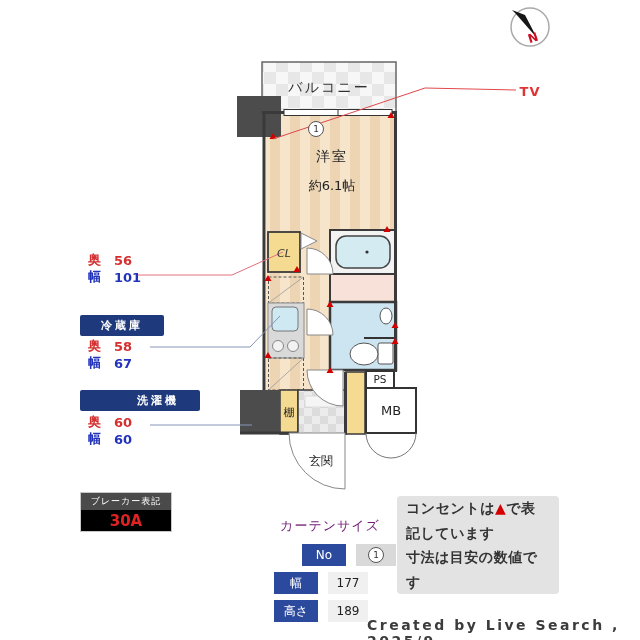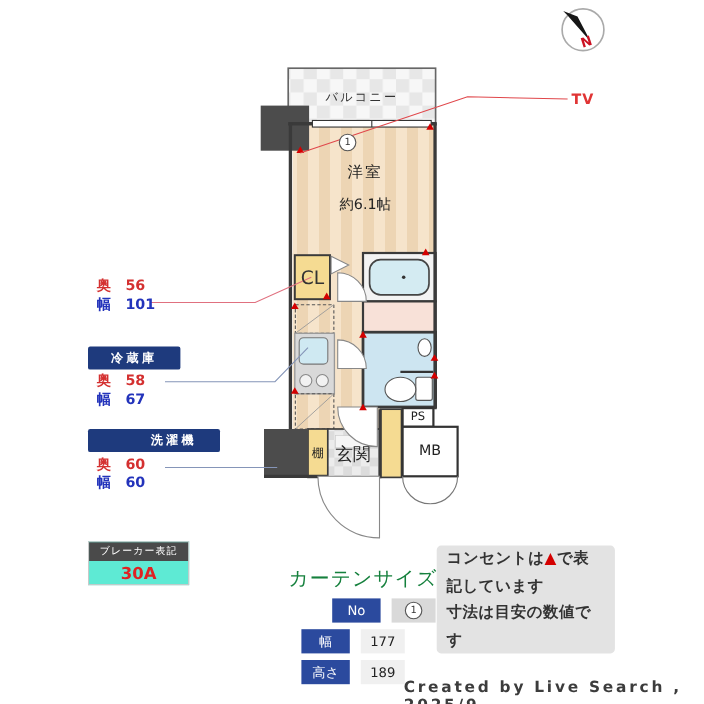--- a/index.html
+++ b/index.html
@@ -1,46 +1,46 @@
 <!DOCTYPE html>
 <html><head>
 <meta charset="utf-8">
 <style>
   html,body{margin:0;padding:0;background:#ffffff;}
   .canvas{position:relative;width:640px;height:640px;background:#ffffff;overflow:hidden;
           font-family:"DejaVu Sans",sans-serif;color:#222;}
   .abs{position:absolute;}
   .ctr{transform:translate(-50%,-50%);white-space:nowrap;}
-  .balcony-label{font-size:11px;letter-spacing:2px;color:#333;}
+  .balcony-label{font-size:14px;letter-spacing:2px;color:#333;}
   .room-label{font-size:14px;letter-spacing:2px;}
   .room-size{font-size:13px;}
-  .cl-label{font-size:17px;color:#333;}
+  .cl-label{font-size:11px;color:#333;font-style:italic;}
   .shelf-label{font-size:11px;}
-  .entrance-label{font-size:16px;}
+  .entrance-label{font-size:12px;margin-top:47px;}
   .ps-label{font-size:10.5px;}
   .mb-label{font-size:13px;}
   .tv-label{font-size:13px;color:#e03434;font-weight:bold;letter-spacing:1px;}
   .circle-num{display:inline-flex;align-items:center;justify-content:center;
               width:14px;height:14px;border:1px solid #555;border-radius:50%;
               background:#fff;font-size:9px;color:#333;}
   .dim-block{display:flex;flex-direction:column;gap:1px;}
   .dim-row{display:flex;align-items:center;height:16px;font-size:13px;font-weight:bold;}
   .dim-label{width:17px;}
   .dim-val{margin-left:9px;}
   .red{color:#d43030;}
   .blue{color:#2333bb;}
   .badge{width:84px;height:21px;background:#1e3a7d;color:#fff;font-size:11px;
          display:flex;align-items:center;justify-content:center;letter-spacing:3px;
          border-radius:2px;font-weight:bold;}
-  .breaker{width:90px;border:1px solid #c9c9c9;background:#5eead4;}
+  .breaker{width:90px;border:1px solid #c9c9c9;background:#000000;}
   .breaker-head{background:#4a4a4a;color:#fff;font-size:9px;letter-spacing:1px;
                 height:17px;display:flex;align-items:center;justify-content:center;}
   .breaker-val{height:21px;display:flex;align-items:center;justify-content:center;
                color:#e02222;font-size:15px;font-weight:bold;}
-  .curtain-title{font-size:18px;letter-spacing:1px;color:#15803d;}
+  .curtain-title{font-size:13px;letter-spacing:1px;color:#701a75;}
   .ct-row{display:flex;gap:10px;}
   .ct-label{width:44px;height:22px;background:#2b4a9e;color:#fff;font-size:12px;
             display:flex;align-items:center;justify-content:center;}
   .ct-val{width:40px;height:22px;display:flex;align-items:center;justify-content:center;
           font-size:12px;color:#222;background:#f0f0f0;}
   .ct-val.first{background:#d9d9d9;}
   .note-box{width:144px;background:#e3e3e3;border-radius:4px;padding:0 9px;
             font-size:14px;font-weight:bold;color:#333;line-height:1.75;letter-spacing:0.5px;}
   .note-marker{color:#d40000;}
   .credit{font-size:14px;font-weight:bold;letter-spacing:2.5px;color:#3c3c3c;}

